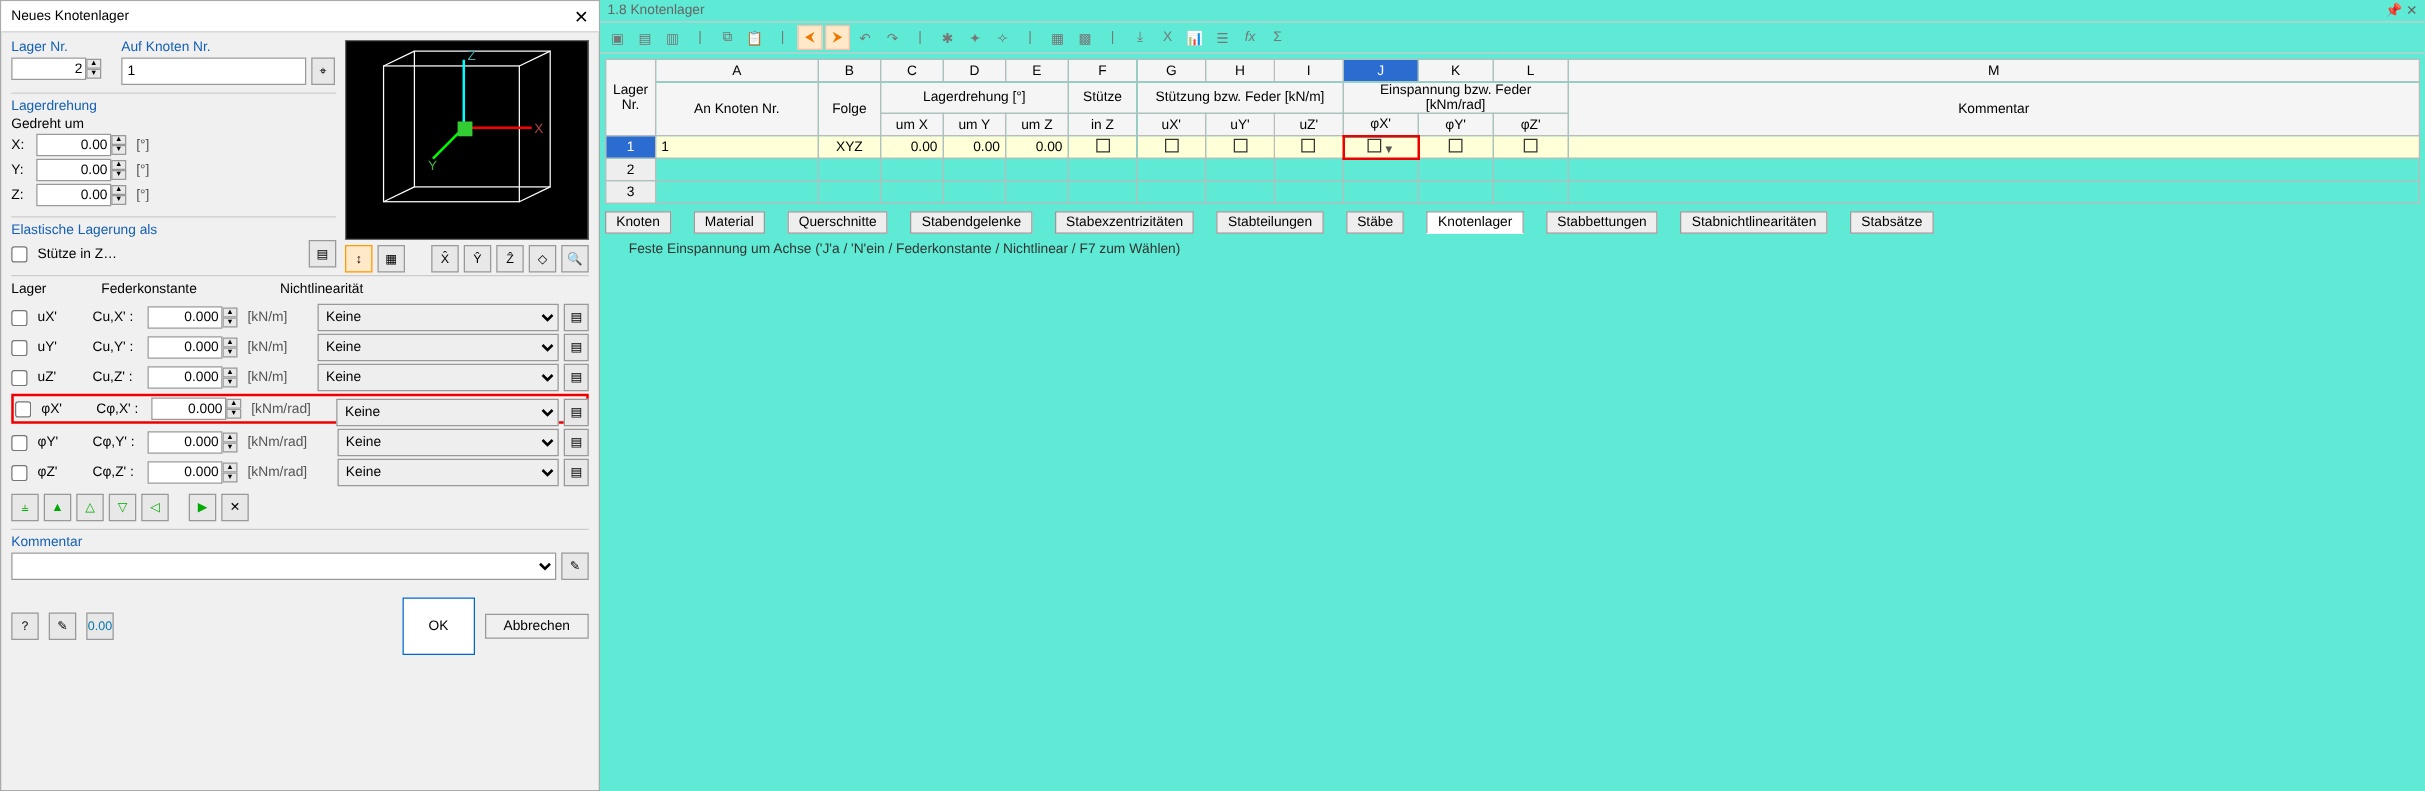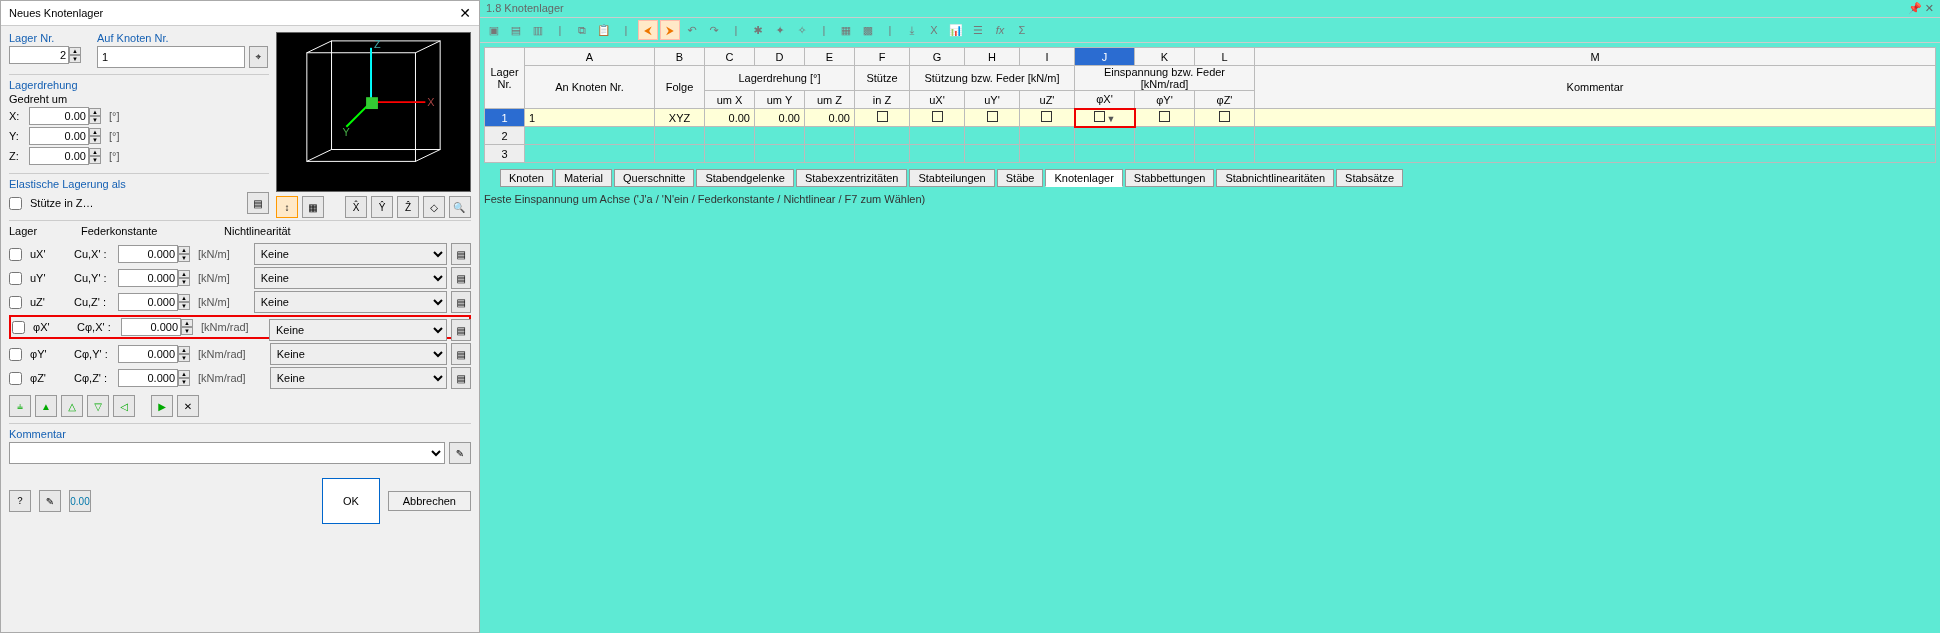--- a/index.html
+++ b/index.html
@@ -34,24 +34,24 @@
 .grid-wrap { padding: 4px; }
 table.grid { border-collapse: collapse; width: 100%; table-layout: fixed; }
 table.grid th, table.grid td { border: 1px solid #bbb; padding: 0 4px; height: 18px; font-size: 11px; text-align: center; overflow: hidden; }
 table.grid th { background: #f5f5f5; font-weight: normal; }
 .rownum { background: #eee; width: 28px; }
 .rownum.sel { background: #2b6cd1; color: #fff; }
 .row-y { background: #ffffd8; }
 .col-letter { background: #eee; }
 .col-letter.sel { background: #2b6cd1; color: #fff; }
 .cell-hl { border: 2px solid #e00 !important; position: relative; }
-.tabs { display: flex; gap: 2px; padding: 2px 20px; }
+.tabs { display: flex; gap: 18px; padding: 2px 4px; }
 .tab { padding: 2px 8px; border: 1px solid #999; background: #eee; cursor: pointer; }
 .tab.active { background: #fff; border-bottom: 1px solid #fff; }
-.status { padding: 4px 4px; color: #333; }
+.status { padding: 4px 23px; color: #333; }
 .chk-cell { display: inline-block; width: 11px; height: 11px; border: 1px solid #333; }
 .dd-arrow { font-size:9px; margin-left:2px; color:#555;}
 </style>
 </head>
 <body>
 
 <div class="dialog">
   <div class="titlebar">
     <span>Neues Knotenlager</span>
     <span class="close-x">✕</span>

